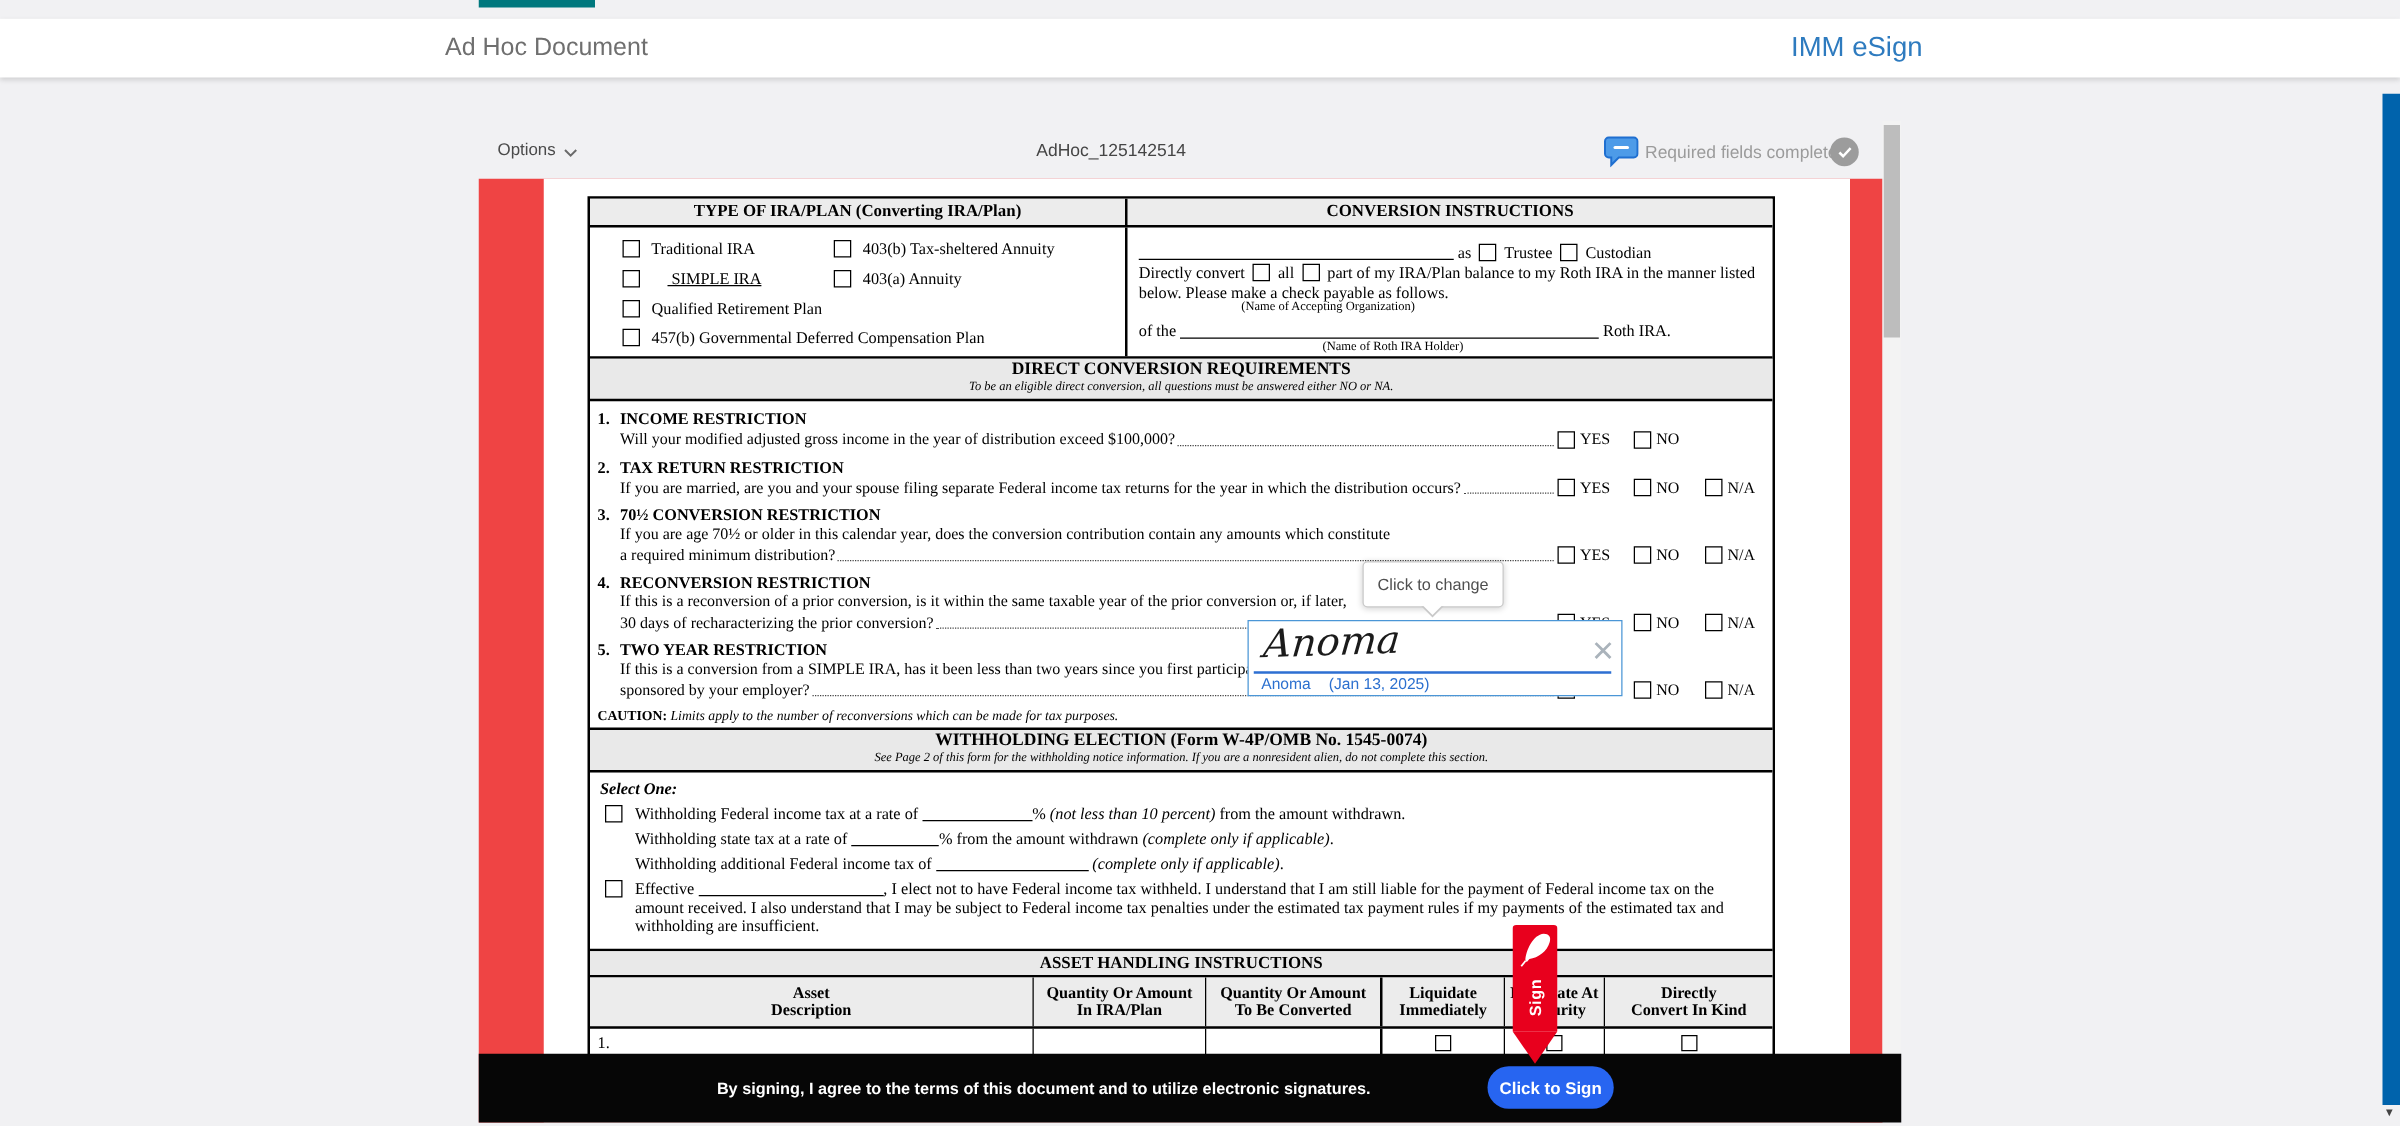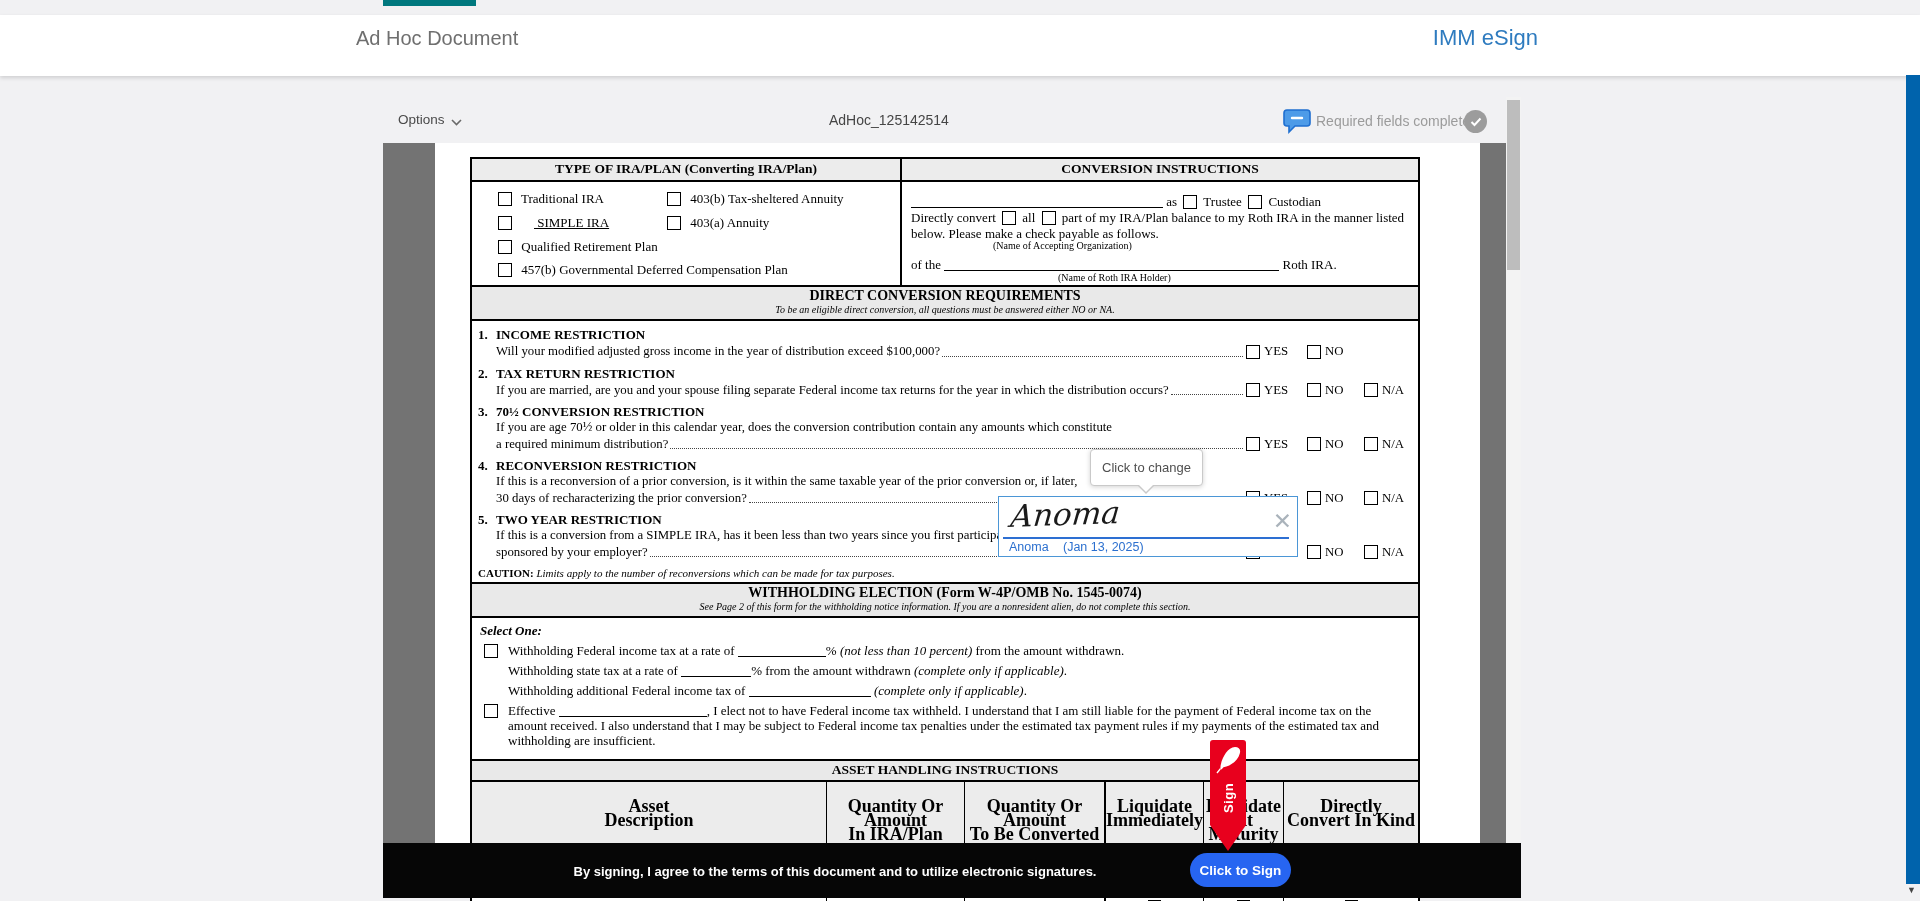--- a/index.html
+++ b/index.html
@@ -1,34 +1,34 @@
 <!DOCTYPE html>
 <html><head>
 <meta charset="utf-8">
 <style>
   * { box-sizing: border-box; margin:0; padding:0; }
   html,body { width:1920px; height:901px; overflow:hidden; background:#f1f1f3; font-family:"Liberation Sans", sans-serif; }
   #root { position:relative; width:1920px; height:901px; background:#f1f1f3; }
 
   
   .accent-bar { position:absolute; left:383px; top:0; width:93px; height:6px; background:#00787e; }
-  .app-header { position:absolute; left:0; top:15px; width:1920px; height:61px; background:#ffffff; box-shadow:0 2px 4px rgba(0,0,0,.14); }
+  .app-header { position:absolute; left:0; top:15px; width:1920px; height:47px; background:#ffffff; box-shadow:0 2px 4px rgba(0,0,0,.14); }
   .app-title { position:absolute; left:356px; top:12px; font-size:20px; color:#6f6f6f; }
   .brand { position:absolute; right:382px; top:10px; font-size:22px; color:#2e7bbf; }
 
   
   .tb-options { position:absolute; left:398px; top:112px; font-size:13.5px; color:#4a4a4a; cursor:pointer; }
   .tb-options svg { vertical-align:-2px; margin-left:6px; }
   .tb-title { position:absolute; left:829px; top:112px; width:140px; font-size:14px; color:#454545; }
   .tb-status-icon { position:absolute; left:1283px; top:108px; }
   .tb-status { position:absolute; left:1316px; top:113px; font-size:14px; color:#9b9b9b; }
   .tb-check { position:absolute; left:1464px; top:110px; width:23px; height:23px; border-radius:50%; background:#9c9c9c; display:flex; align-items:center; justify-content:center; }
 
   
-  .viewer { position:absolute; left:383px; top:143px; width:1123px; height:755px; background:#737373; }
+  .viewer { position:absolute; left:383px; top:143px; width:1123px; height:755px; background:#ef4444; }
   .page { position:absolute; left:52px; top:0; width:1045px; height:755px; background:#ffffff; }
 
   
   .tbl { position:absolute; left:35px; top:14px; width:950px; border:2px solid #000; font-family:"Liberation Serif","DejaVu Serif",serif; font-size:13px; color:#000; background:#fff; }
   .splitHead { display:grid; grid-template-columns:428px 1fr; background:#ececec; border-bottom:2px solid #000; }
   .splitHead > div { text-align:center; font-weight:bold; font-size:13.5px; padding:2px 0 3px; }
   .splitHead .cellR { border-left:2px solid #000; }
   .rowB { display:grid; grid-template-columns:428px 1fr; border-bottom:2px solid #000; }
   .rowB .cellL { position:relative; height:103px; }
   .rowB .cellR { border-left:2px solid #000; padding:5px 9px 0 9px; }
@@ -56,21 +56,21 @@
   .caution em { font-style:italic; }
 
   .whBody { padding:5px 8px 6px 8px; border-bottom:2px solid #000; }
   .selectOne { font-weight:bold; font-style:italic; margin-bottom:4px; }
   .whLine { position:relative; padding-left:28px; margin-bottom:5px; line-height:15px; }
   .whLine .cb.lead { position:absolute; left:4px; top:1px; }
   .whLine em, .rowB em { font-style:italic; }
 
   .assetTitle { background:#e9e9e9; text-align:center; font-weight:bold; font-size:13.5px; padding:1px 0 2px; border-bottom:2px solid #000; }
   .ahead { display:grid; grid-template-columns:355px 138px 141px 98px 80px 1fr; border-bottom:2px solid #000; background:#ececec; }
-  .ahead .hc { border-right:1px solid #000; text-align:center; font-weight:bold; font-size:18px; line-height:14px; padding:17px 0 6px; }
+  .ahead .hc { border-right:1px solid #000; text-align:center; font-weight:bold; font-size:13px; line-height:14px; padding:5px 0 6px; }
   .ahead .hc.thick { border-right:2px solid #000; }
   .ahead .hc:last-child { border-right:none; }
   .arow { display:grid; grid-template-columns:355px 138px 141px 98px 80px 1fr; height:23px; border-bottom:1px solid #000; }
   .arow .ac { border-right:1px solid #000; display:flex; align-items:center; justify-content:center; }
   .arow .ac.thick { border-right:2px solid #000; }
   .arow .ac:last-child { border-right:none; }
   .arow .ac.first { justify-content:flex-start; padding-left:6px; }
   .acb { width:13px; height:13px; border:1.5px solid #000; background:#fff; }
 
   

